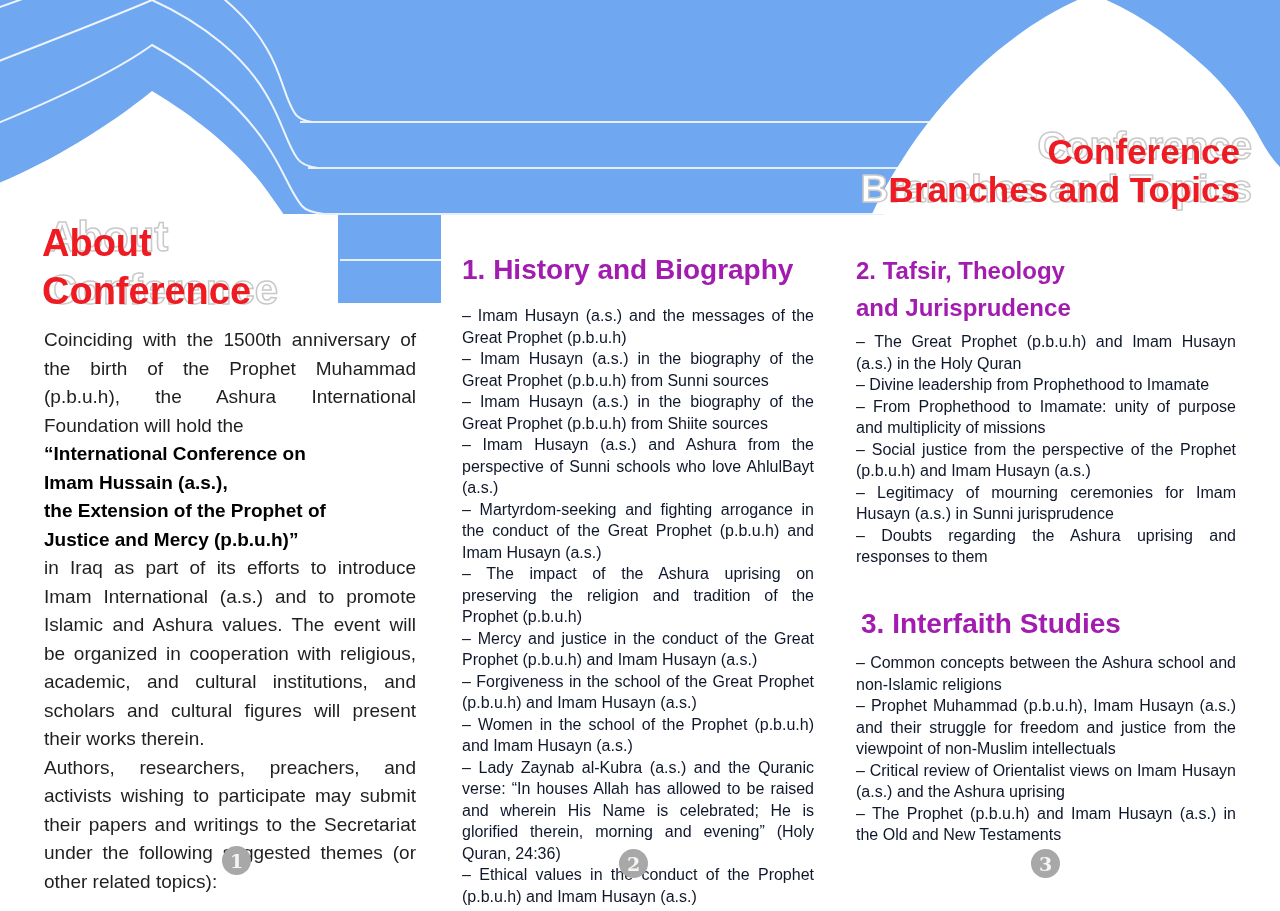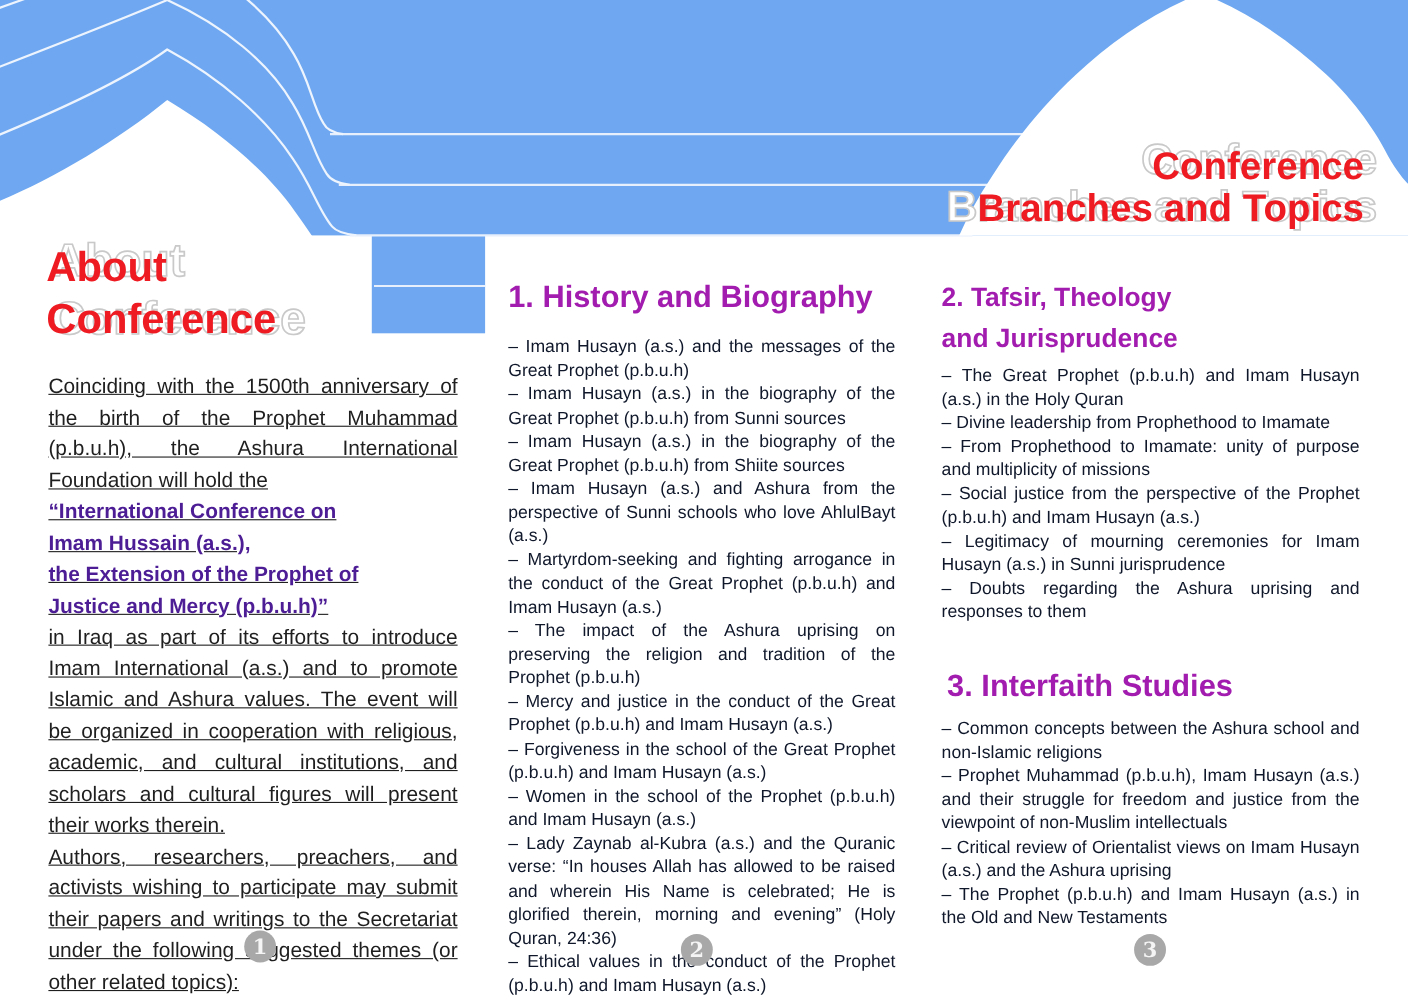--- a/index.html
+++ b/index.html
@@ -8,24 +8,24 @@
   .hdr{position:absolute;left:0;top:0;}
   
   .t-shadow{position:absolute;font-weight:bold;color:#ffffff;
             -webkit-text-stroke:1.5px #c9c9c9;text-shadow:0 0 1px #cccccc;}
   .t-main{position:absolute;font-weight:bold;color:#ee1b23;}
   .tl-shadow{left:47px;top:210px;font-size:42px;line-height:53px;}
   .tl-main{left:42px;top:219px;font-size:38px;line-height:48px;}
   .tr-shadow{left:686px;top:124px;width:566px;text-align:right;font-size:39px;line-height:43px;}
   .tr-main{left:700px;top:133px;width:540px;text-align:right;font-size:35px;line-height:38px;}
   
-  .about{position:absolute;left:44px;top:338px;width:372px;font-size:19px;
-         line-height:28.5px;color:#1f1f1f;text-align:justify;text-decoration:underline;}
+  .about{position:absolute;left:44px;top:326px;width:372px;font-size:19px;
+         line-height:28.5px;color:#1f1f1f;text-align:justify;}
   .about p{margin:0;}
-  .green{font-weight:bold;color:#4c1d95;text-align:left;}
+  .green{font-weight:bold;color:#000000;text-align:left;}
   
   .h-blue{position:absolute;font-weight:bold;color:#a21caf;}
   .h1a{left:462px;top:254px;font-size:28px;white-space:nowrap;}
   .h2a{left:856px;top:252px;font-size:24px;line-height:37px;}
   .h3a{left:861px;top:608px;font-size:28px;white-space:nowrap;}
   .items{position:absolute;font-size:16px;line-height:21.5px;color:#0f172a;text-align:justify;}
   .i1{left:462px;top:305px;width:352px;}
   .i2{left:856px;top:331px;width:380px;}
   .i3{left:856px;top:652px;width:380px;}
   

